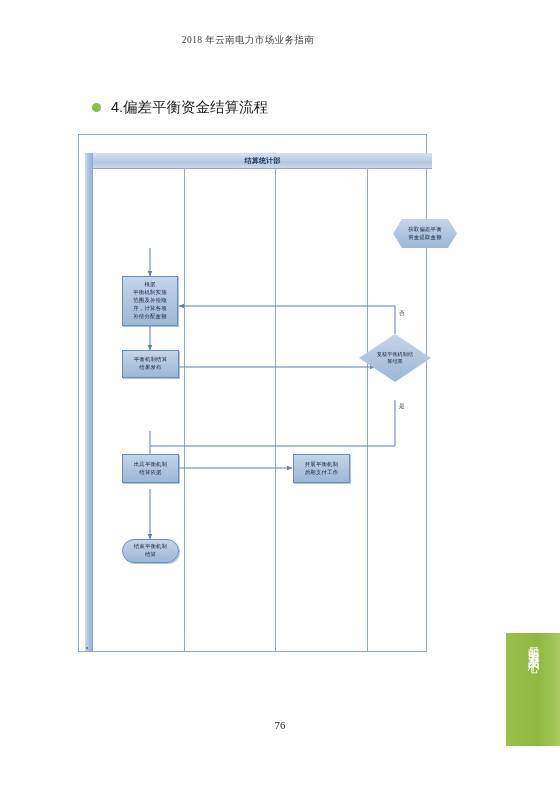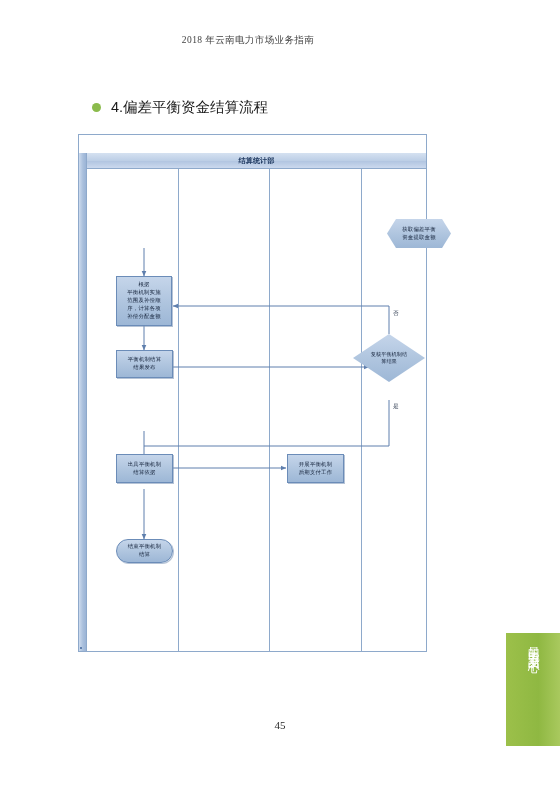--- a/index.html
+++ b/index.html
@@ -44,21 +44,21 @@
   .flow-title{
     height:18px;line-height:18px;
     text-align:center;
     font-size:8.2px;font-weight:bold;color:#1f3558;
     background:linear-gradient(to bottom,#cfdcef 0%,#b6c9e3 48%,#a8bedc 52%,#c3d4ea 100%);
     border-bottom:1px solid #8ea9cb;
     font-family:"Liberation Sans","DejaVu Sans",sans-serif;
     letter-spacing:.3px;
   }
   .flow-body{
-    position:absolute;left:0;top:18px;
+    position:absolute;left:6px;top:18px;
     width:347px;height:498px;
     display:flex;
   }
   
   .spine{
     width:8px;height:100%;
     background:linear-gradient(to right,#cddbee 0%,#aac0dd 55%,#9bb4d6 100%);
     border-right:1px solid #8ea9cb;
     box-sizing:border-box;
     flex:none;
@@ -236,17 +236,17 @@
         </div>
 
         <div class="node fill rounded" style="left:29px;top:370px;width:57px;height:24px;">
           <span>结束平衡机制<br>结算</span>
         </div>
       </div>
     </div>
   </div>
 </div>
 
-<div class="page-number">45</div>
+<div class="page-number">76</div>
 
 <div class="side-tab">
   <span class="side-tab-text">昆明电力交易中心</span>
 </div>
 
 </body></html>

